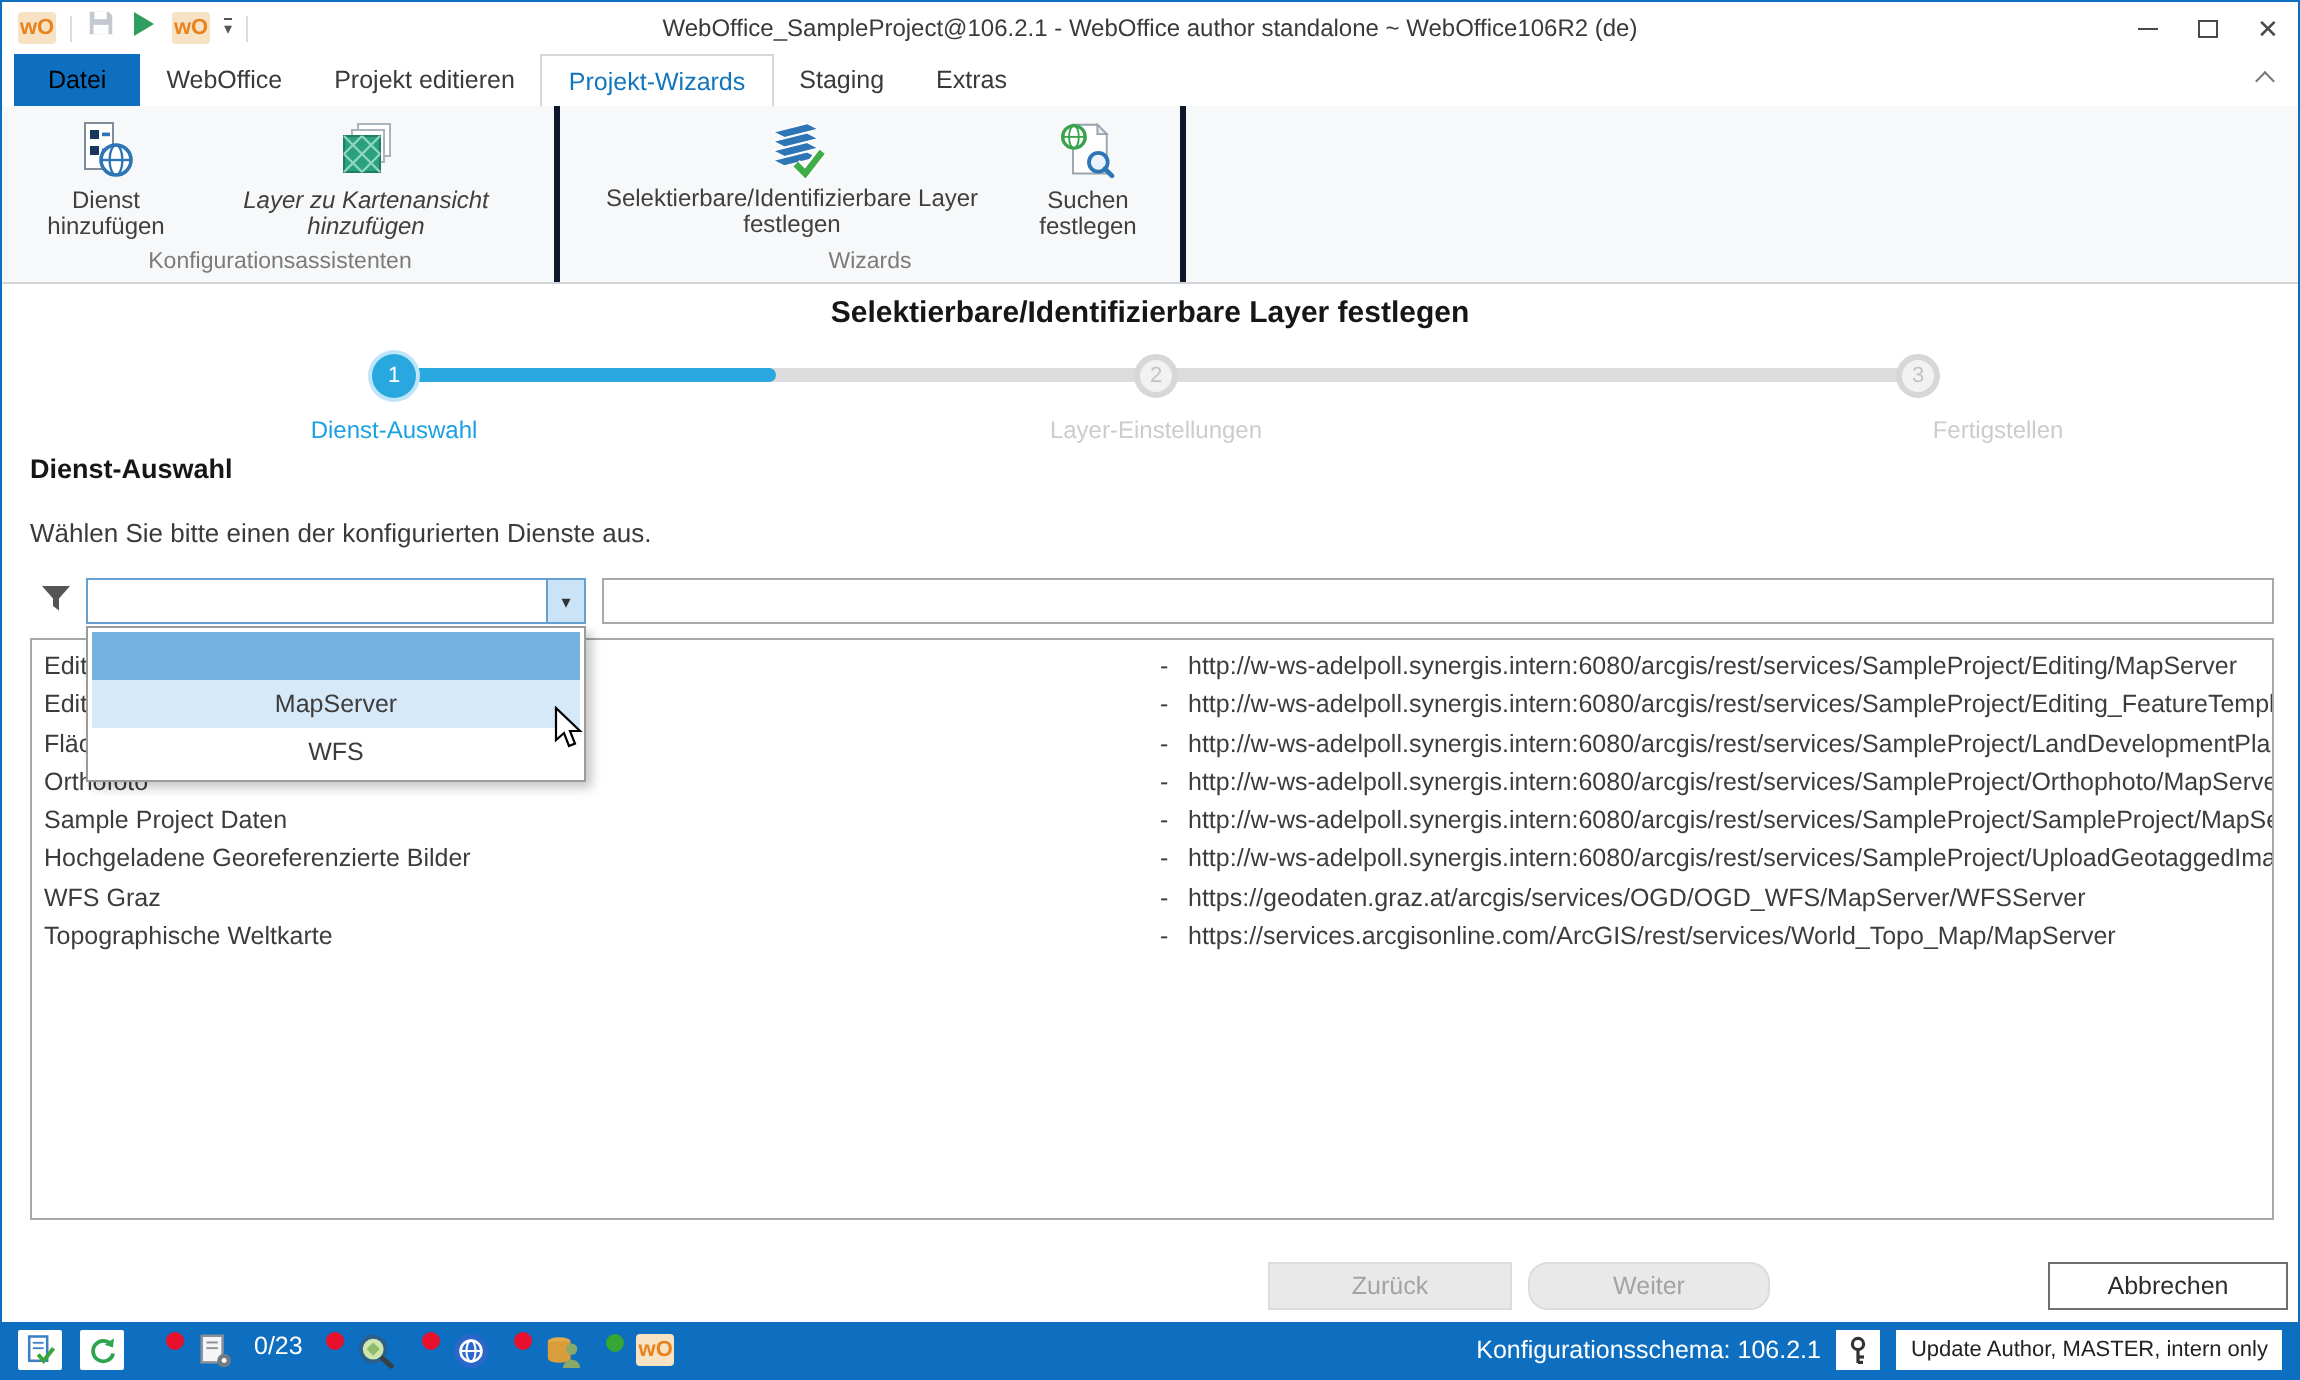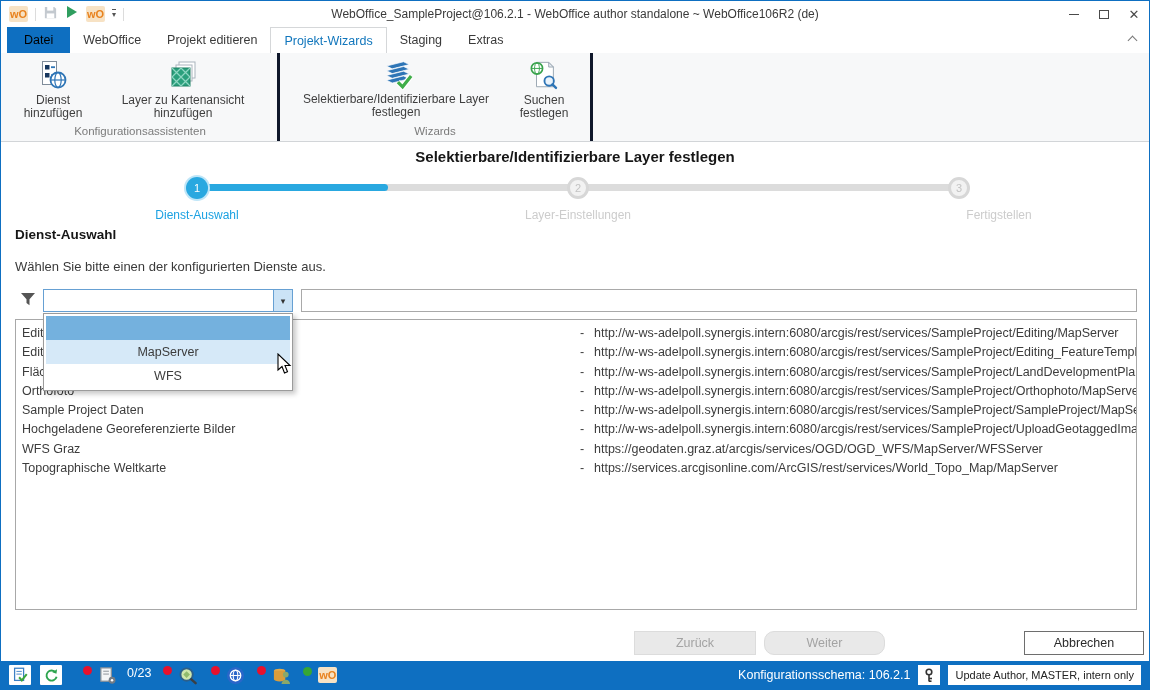--- a/index.html
+++ b/index.html
@@ -32,21 +32,21 @@
   .tab-active{background:#fff;color:#1176bc;border:1px solid #d5d7d9;border-bottom:none;}
   .ribbon-collapse{position:absolute;right:13px;top:10px;width:7px;height:7px;
      border-left:1.6px solid #777;border-top:1.6px solid #777;transform:rotate(45deg);}
 
   
   .ribbon{flex:0 0 89px;background:#f7f8f9;border-bottom:1px solid #d2d5d8;display:flex;padding-left:2px;}
   .rgroup{display:flex;flex-direction:column;border-right:3px solid #0f172a;}
   .rbtns{flex:1;display:flex;align-items:flex-start;justify-content:center;gap:6px;padding:4px 10px 0;}
   .rbtn{display:flex;flex-direction:column;align-items:center;gap:3px;padding:2px 4px;cursor:default;}
   .rbtn-label{font-size:12px;line-height:1.12;text-align:center;color:#3f3f3f;}
-  .w70{width:72px;} .w150{width:160px;} .w200{width:204px;} .w64{width:64px;}
+  .w70{width:72px;} .w150{width:160px;font-style:italic;} .w200{width:204px;} .w64{width:64px;}
   .rgroup-label{font-size:11.5px;color:#7b7b7b;text-align:center;padding:1px 0 4px;}
 
   
   .content{position:relative;flex:1;background:#fff;font-size:12.5px;color:#3a3a3a;}
   .wizard-title{position:absolute;top:6px;left:0;right:0;text-align:center;font-size:15px;font-weight:bold;color:#161616;}
 
   .steps{position:absolute;left:0;top:30px;width:100%;height:58px;}
   .step-track{position:absolute;left:196px;top:12px;width:762px;height:7px;background:#dcdcdc;border-radius:4px;}
   .step-fill{height:100%;background:var(--wizard-blue);border-radius:4px;}
   .step-circle{position:absolute;top:5px;width:22px;height:22px;border-radius:50%;

